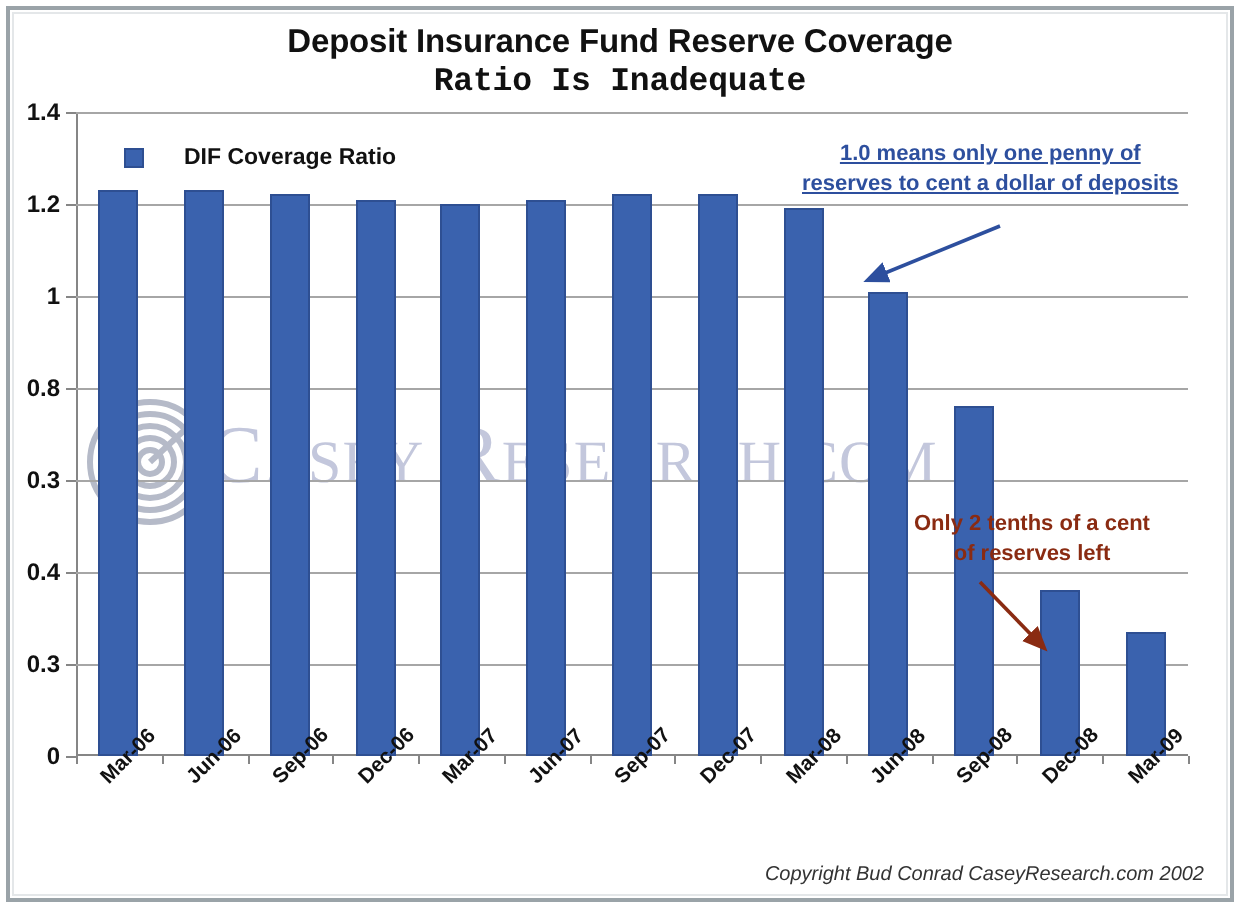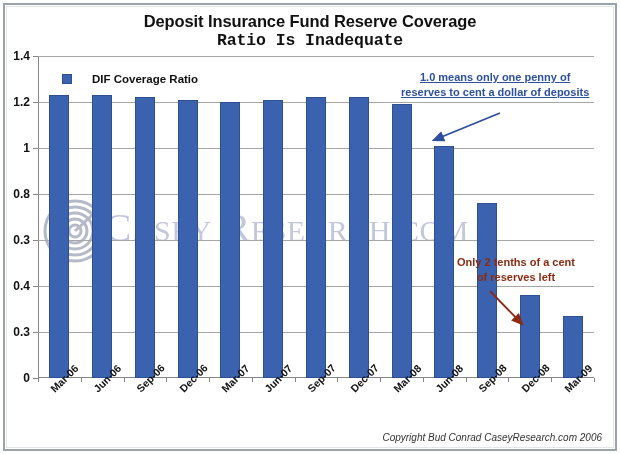--- a/index.html
+++ b/index.html
@@ -321,15 +321,15 @@
   </div>
   <svg class="anno-svg" style="left:487px; top:288px;" width="52" height="46" viewBox="0 0 52 46">
     <defs>
       <marker id="arrowRed" markerWidth="7" markerHeight="7" refX="5.6" refY="3" orient="auto">
         <path d="M0,0 L7,3 L0,6 z" fill="#8a2b12"></path>
       </marker>
     </defs>
     <line x1="3" y1="3" x2="35" y2="36" stroke="#8a2b12" stroke-width="1.8" marker-end="url(#arrowRed)"></line>
   </svg>
 
-  <div class="copyright">Copyright Bud Conrad CaseyResearch.com 2006</div>
+  <div class="copyright">Copyright Bud Conrad CaseyResearch.com 2002</div>
 
 </div>
 
 </body></html>

